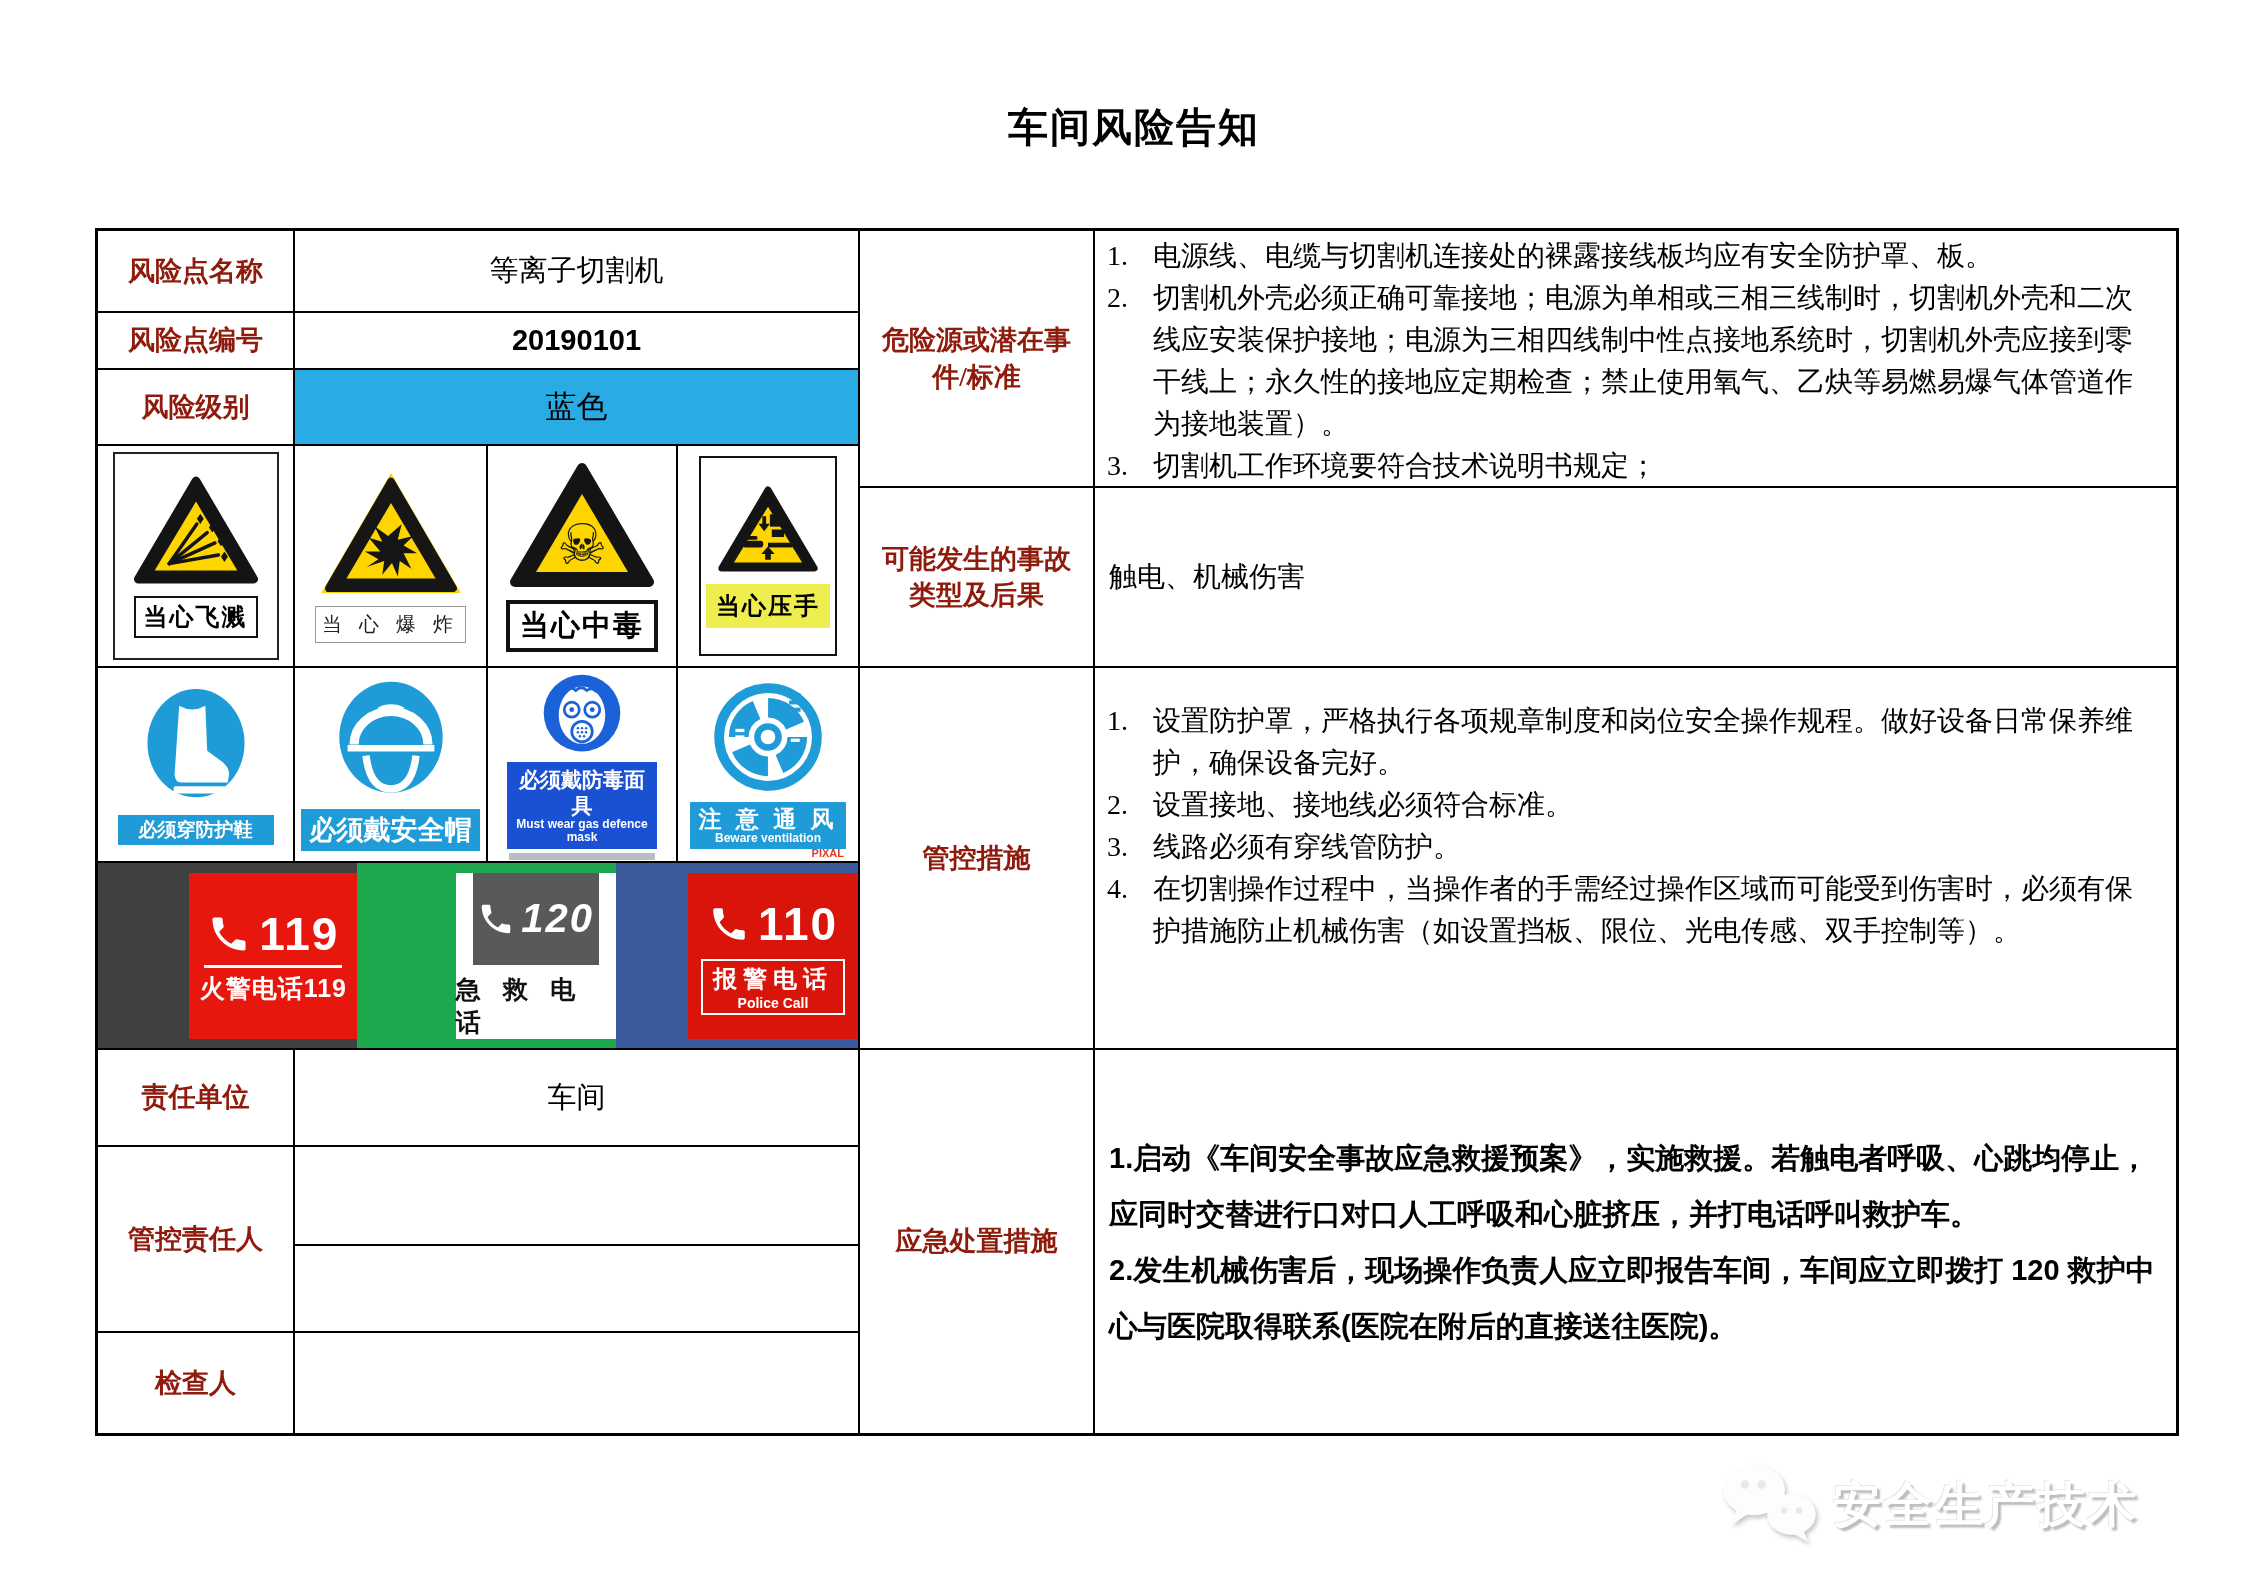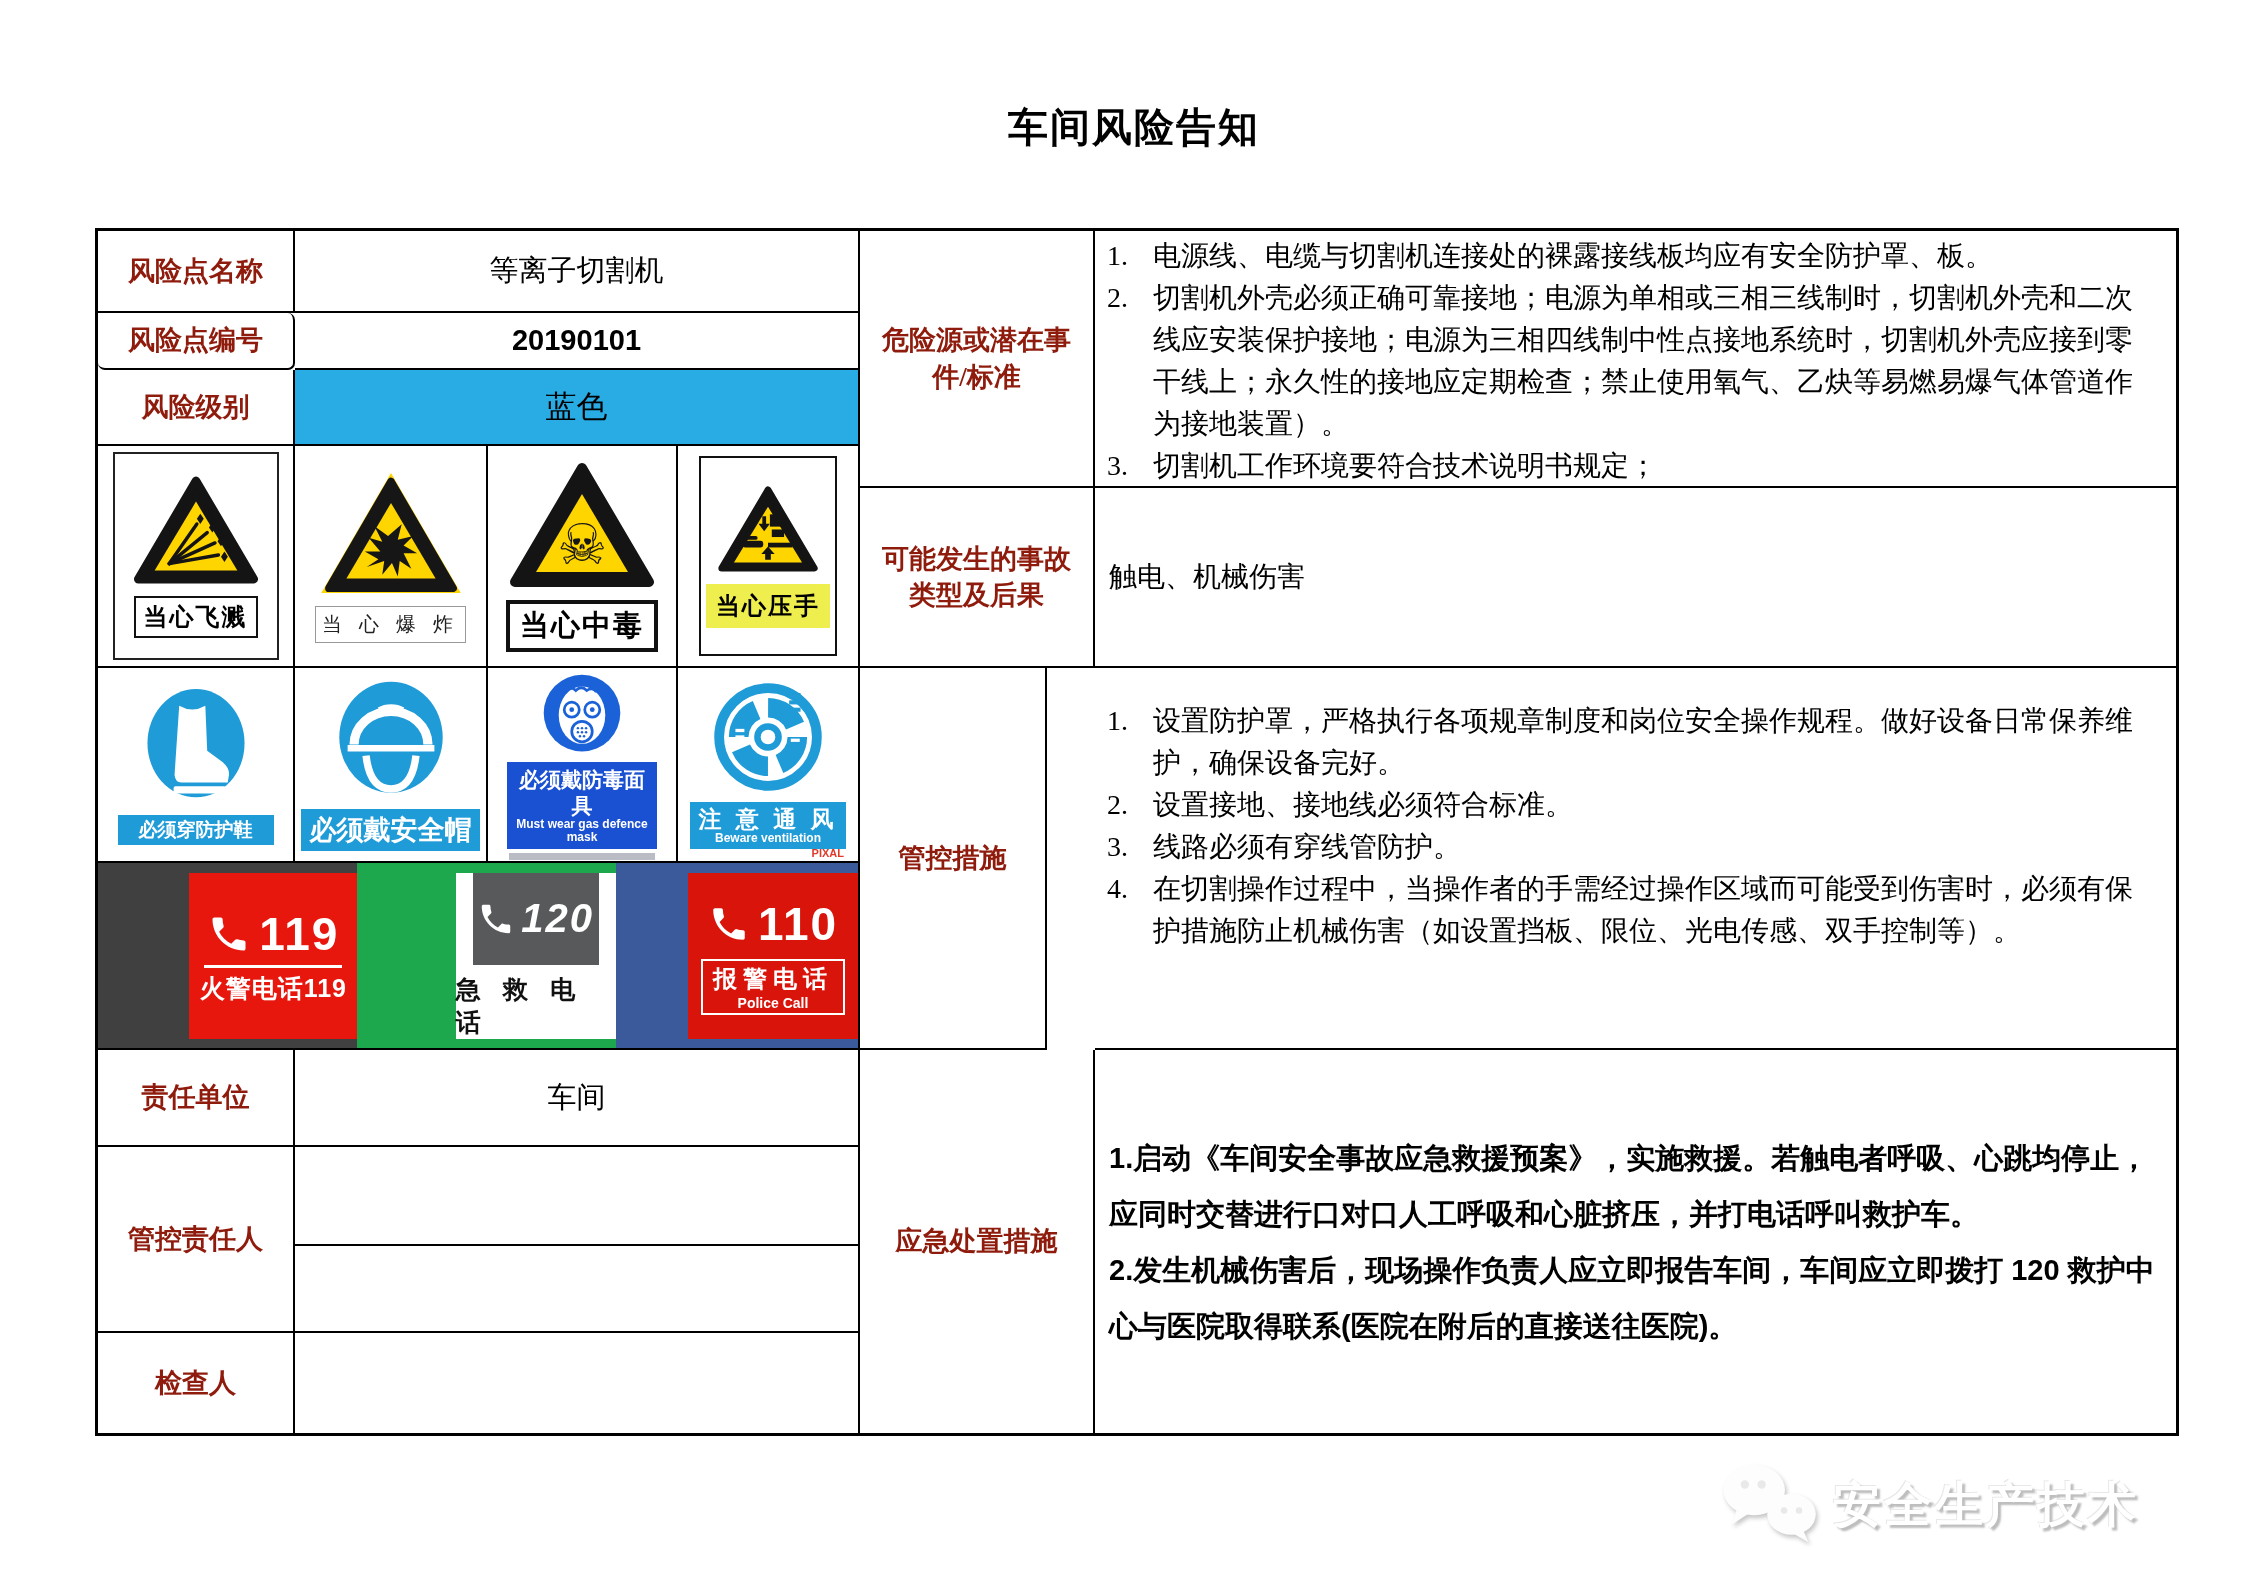--- a/index.html
+++ b/index.html
@@ -76,21 +76,21 @@
 
   <div class="tbl">
 
     <div class="cell" style="left:0;top:0;width:197px;height:82px;">
       <span class="lbl">风险点名称</span>
     </div>
     <div class="cell" style="left:197px;top:0;width:565px;height:82px;">
       <span class="val">等离子切割机</span>
     </div>
 
-    <div class="cell" style="left:0;top:82px;width:197px;height:57px;border-radius:7px;">
+    <div class="cell" style="left:0;top:82px;width:197px;height:57px;">
       <span class="lbl">风险点编号</span>
     </div>
     <div class="cell" style="left:197px;top:82px;width:565px;height:57px;">
       <span class="num-val">20190101</span>
     </div>
 
     <div class="cell" style="left:0;top:139px;width:197px;height:76px;">
       <span class="lbl">风险级别</span>
     </div>
     <div class="cell level-cell" style="left:197px;top:139px;width:565px;height:76px;">
@@ -304,21 +304,21 @@
     <div class="cell last-row" style="left:197px;top:1102px;width:565px;height:100px;">
       <span class="val"></span>
     </div>
 
     <div class="cell" style="left:762px;top:257px;width:235px;height:180px;">
       <span class="lbl">可能发生的事故类型及后果</span>
     </div>
     <div class="cell" style="left:762px;top:0;width:235px;height:257px;">
       <span class="lbl">危险源或潜在事件/标准</span>
     </div>
-    <div class="cell" style="left:762px;top:437px;width:187px;height:382px;">
+    <div class="cell" style="left:762px;top:437px;width:235px;height:382px;">
       <span class="lbl">管控措施</span>
     </div>
     <div class="cell last-row" style="left:762px;top:819px;width:235px;height:383px;">
       <span class="lbl">应急处置措施</span>
     </div>
 
     <div class="cell last-col txt-cell" style="left:997px;top:0;width:1081px;height:257px;">
       <ol class="num-list">
         <li>
             <span class="n">1.</span>

